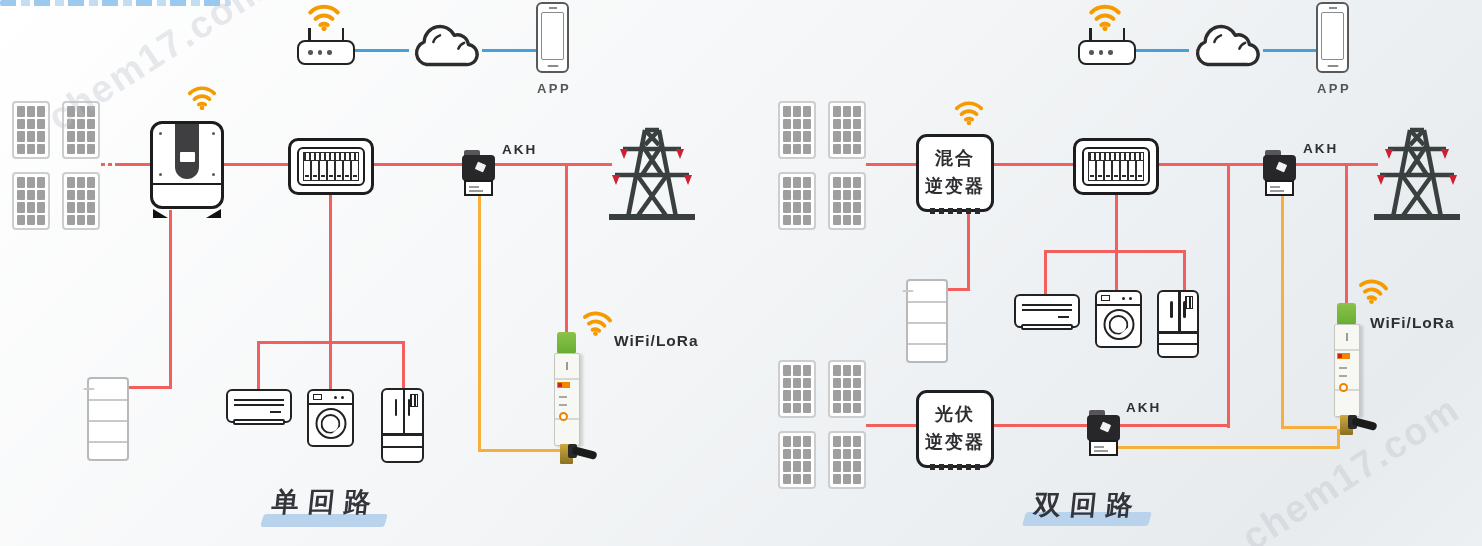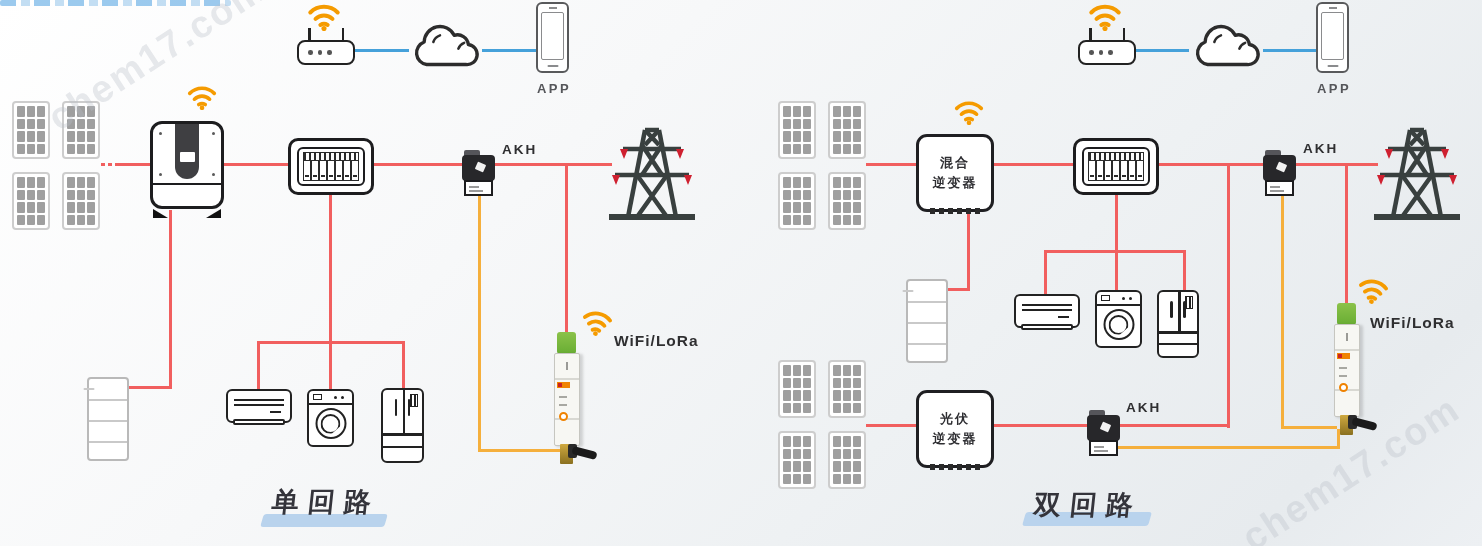--- a/index.html
+++ b/index.html
@@ -104,21 +104,21 @@
   .fridge{position:absolute;border:2.5px solid #222;border-radius:6px;background:#fff;z-index:2;box-sizing:border-box;}
   .f-split{position:absolute;left:50%;top:0;width:2.5px;height:61%;background:#222;}
   .f-mid{position:absolute;left:0;right:0;top:61%;height:2.5px;background:#222;}
   .f-low{position:absolute;left:0;right:0;top:79%;height:2px;background:#222;}
   .f-h{position:absolute;top:9px;width:2.5px;height:17px;background:#222;border-radius:2px;}
   .f-disp{position:absolute;right:4px;top:4px;width:8px;height:13px;border:1.5px solid #222;box-sizing:border-box;
     background:repeating-linear-gradient(90deg,#222 0 1.5px,#fff 1.5px 3.5px);}
   
   .invbox{position:absolute;border:3px solid #1f1f22;border-radius:11px;background:#fff;z-index:2;box-sizing:border-box;
     display:flex;flex-direction:column;align-items:center;justify-content:center;
-    font-size:13px;font-weight:700;color:#2e2e32;line-height:1.55;letter-spacing:2px;}
+    font-size:18px;font-weight:700;color:#2e2e32;line-height:1.55;letter-spacing:2px;}
   .invbox .nubs{position:absolute;bottom:-5px;left:11px;right:11px;display:flex;justify-content:space-between;}
   .invbox .nubs i{width:5px;height:6px;background:#2a2a2a;}
   
   .watermark{position:absolute;z-index:6;font-size:38px;font-weight:700;letter-spacing:2px;
     color:rgba(185,191,198,0.34);transform:rotate(-33deg);transform-origin:left center;pointer-events:none;white-space:nowrap;}
   .cropped-title{position:absolute;left:0;top:0;width:231px;height:6px;z-index:4;opacity:0.6;border-radius:2px;
     background:repeating-linear-gradient(90deg,#5ba8e4 0 16px,rgba(0,0,0,0) 16px 21px,#9cc9ec 21px 30px,rgba(0,0,0,0) 30px 34px);
     filter:blur(0.6px);}
 </style>
 </head>

